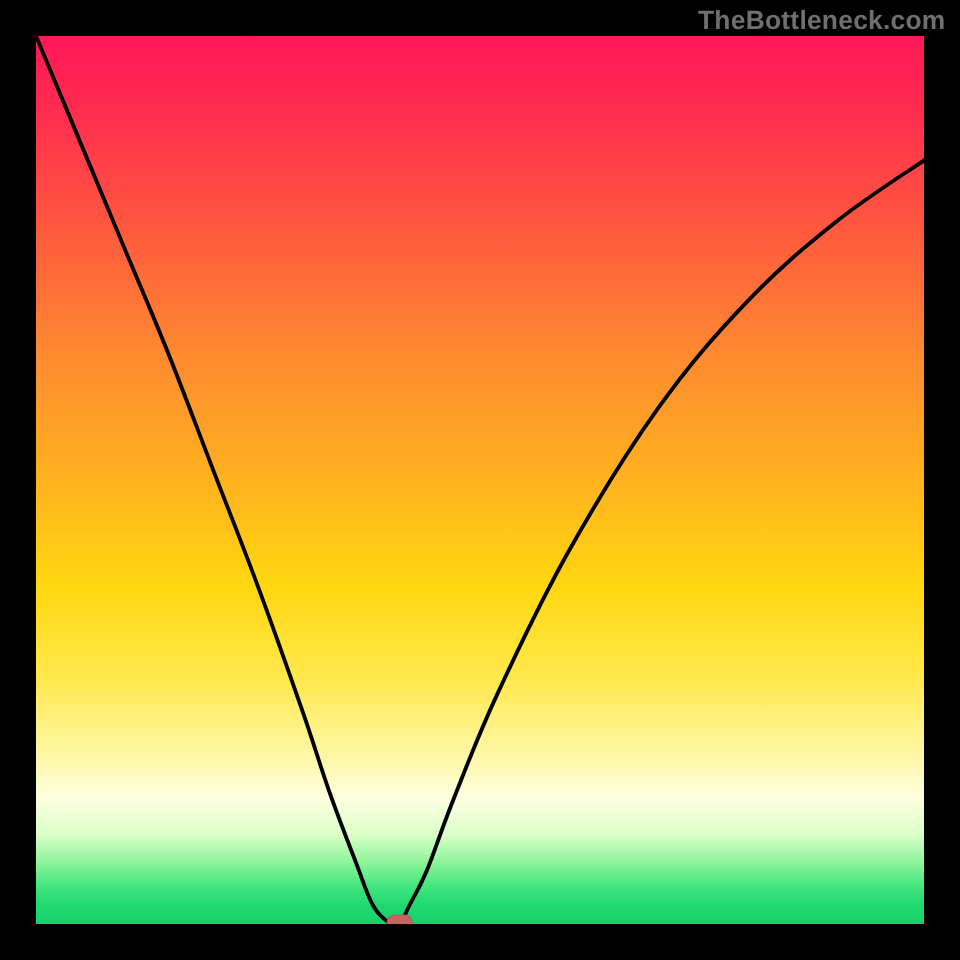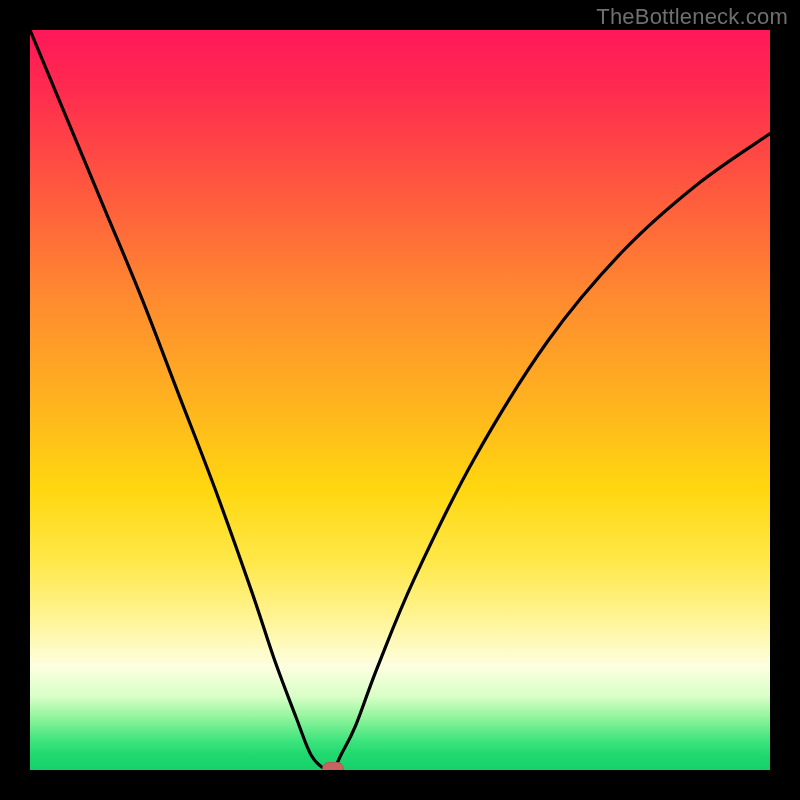--- a/index.html
+++ b/index.html
@@ -16,21 +16,21 @@
     width: 800px;
     height: 800px;
     background: #000;
   }
   .watermark {
     position: absolute;
     top: 4px;
     right: 12px;
     color: #6f6f6f;
     font-size: 22px;
-    font-weight: 400;
+    font-weight: 700;
     letter-spacing: 0.2px;
     z-index: 5;
   }
   .plot-area {
     position: absolute;
     left: 30px;
     top: 30px;
     width: 740px;
     height: 740px;
     overflow: hidden;

